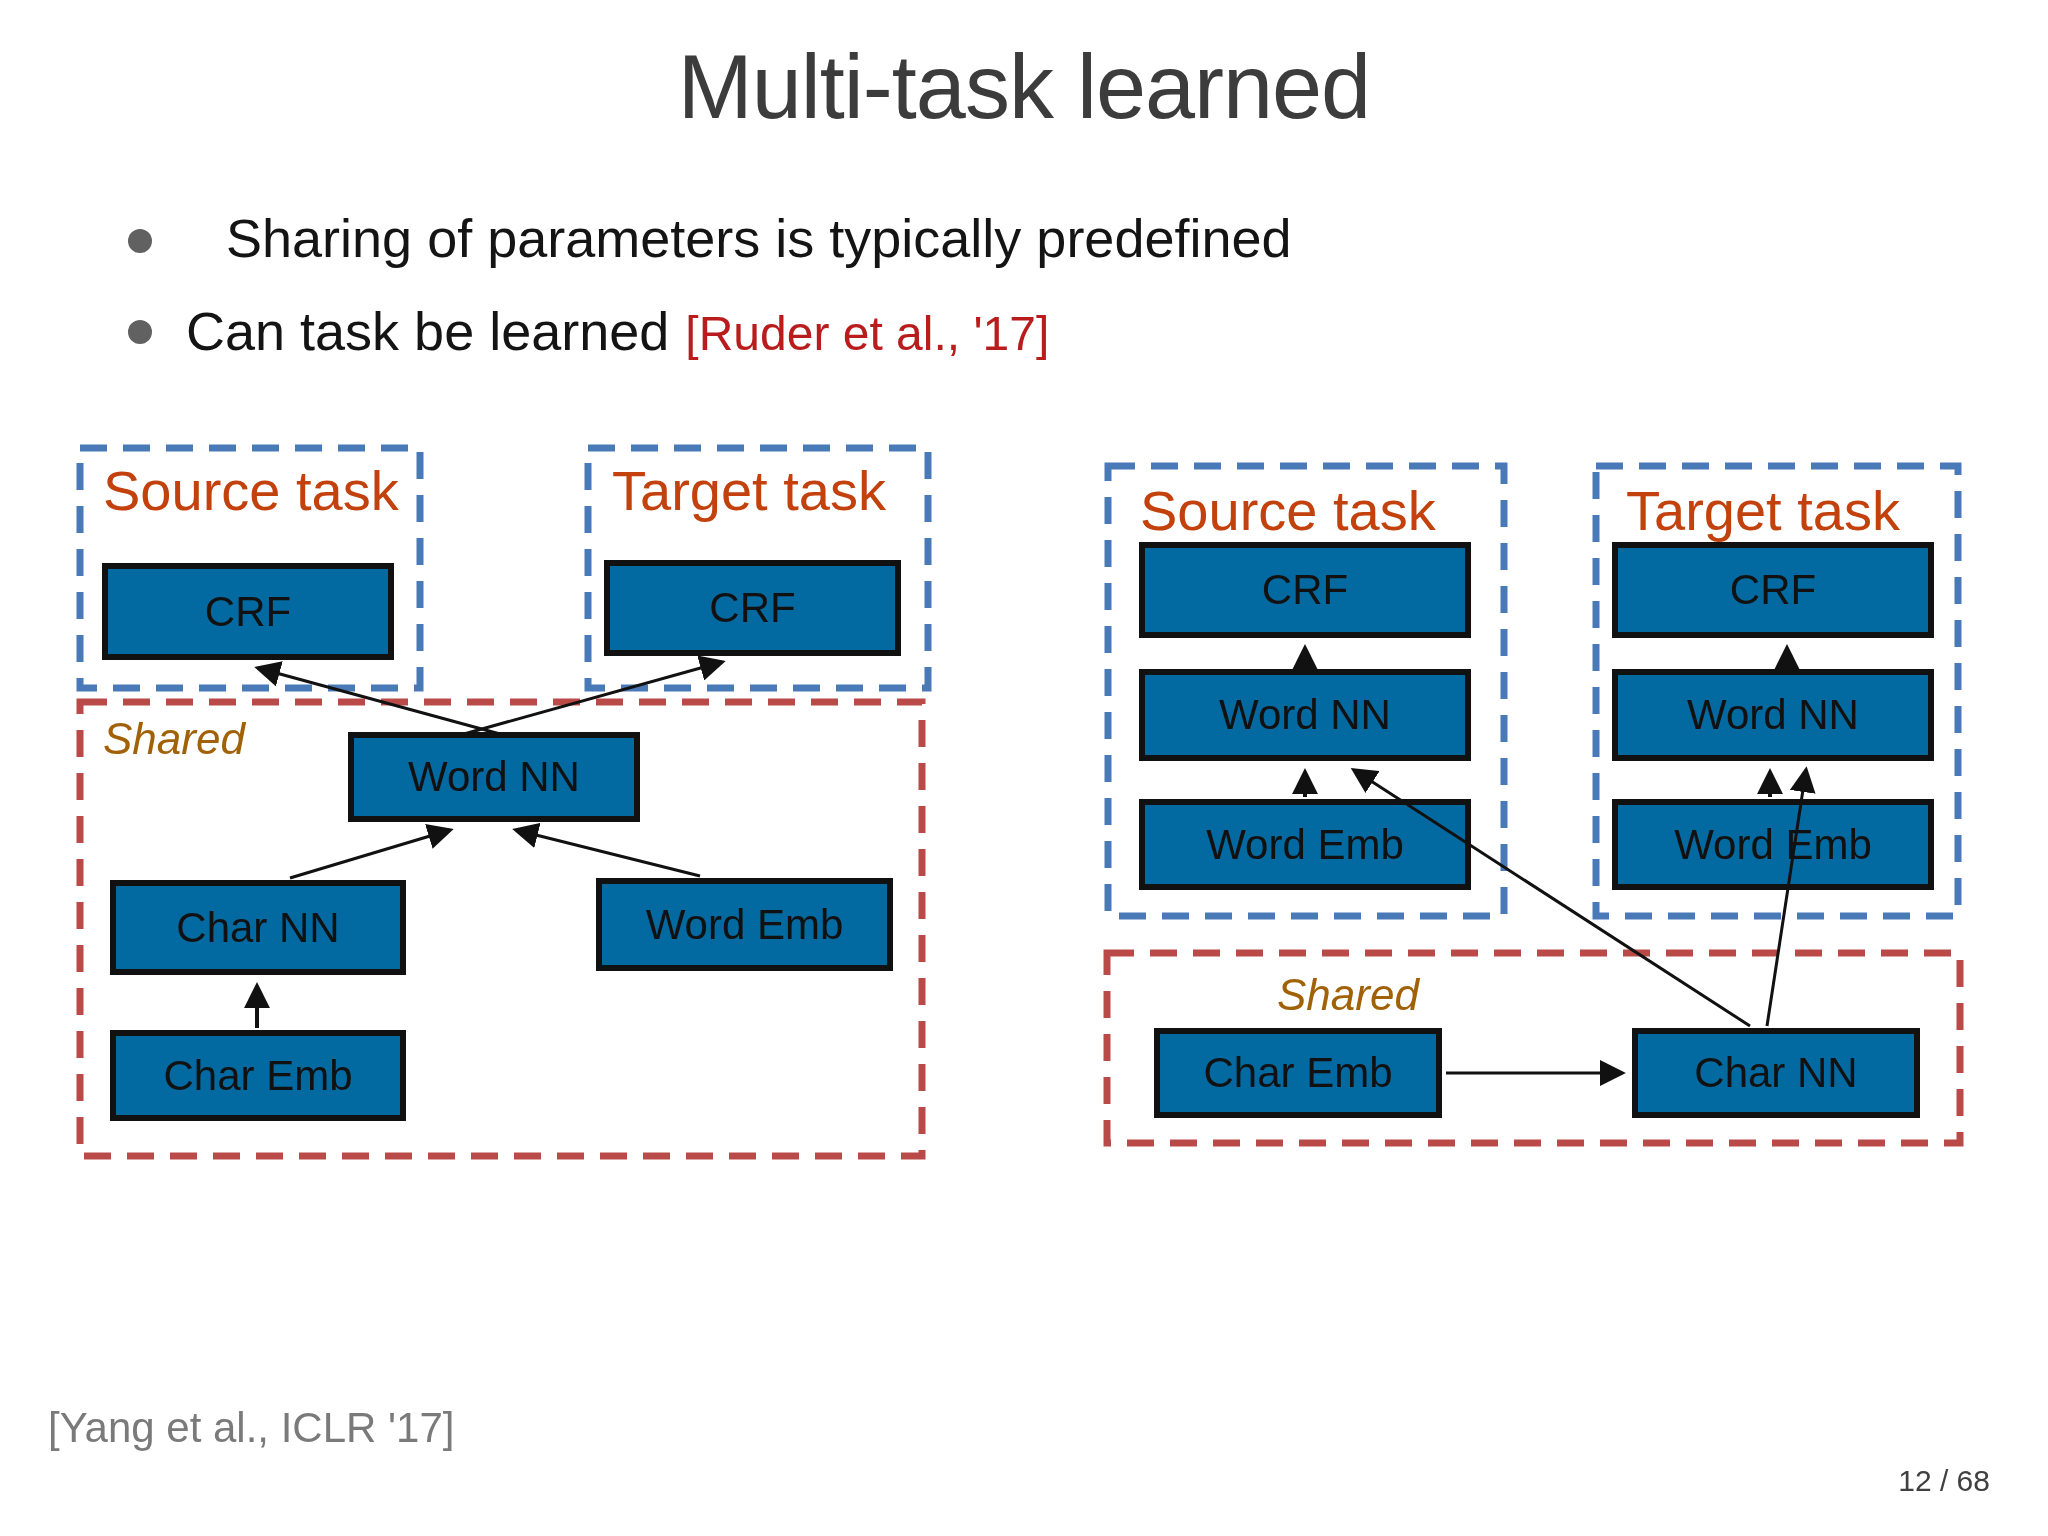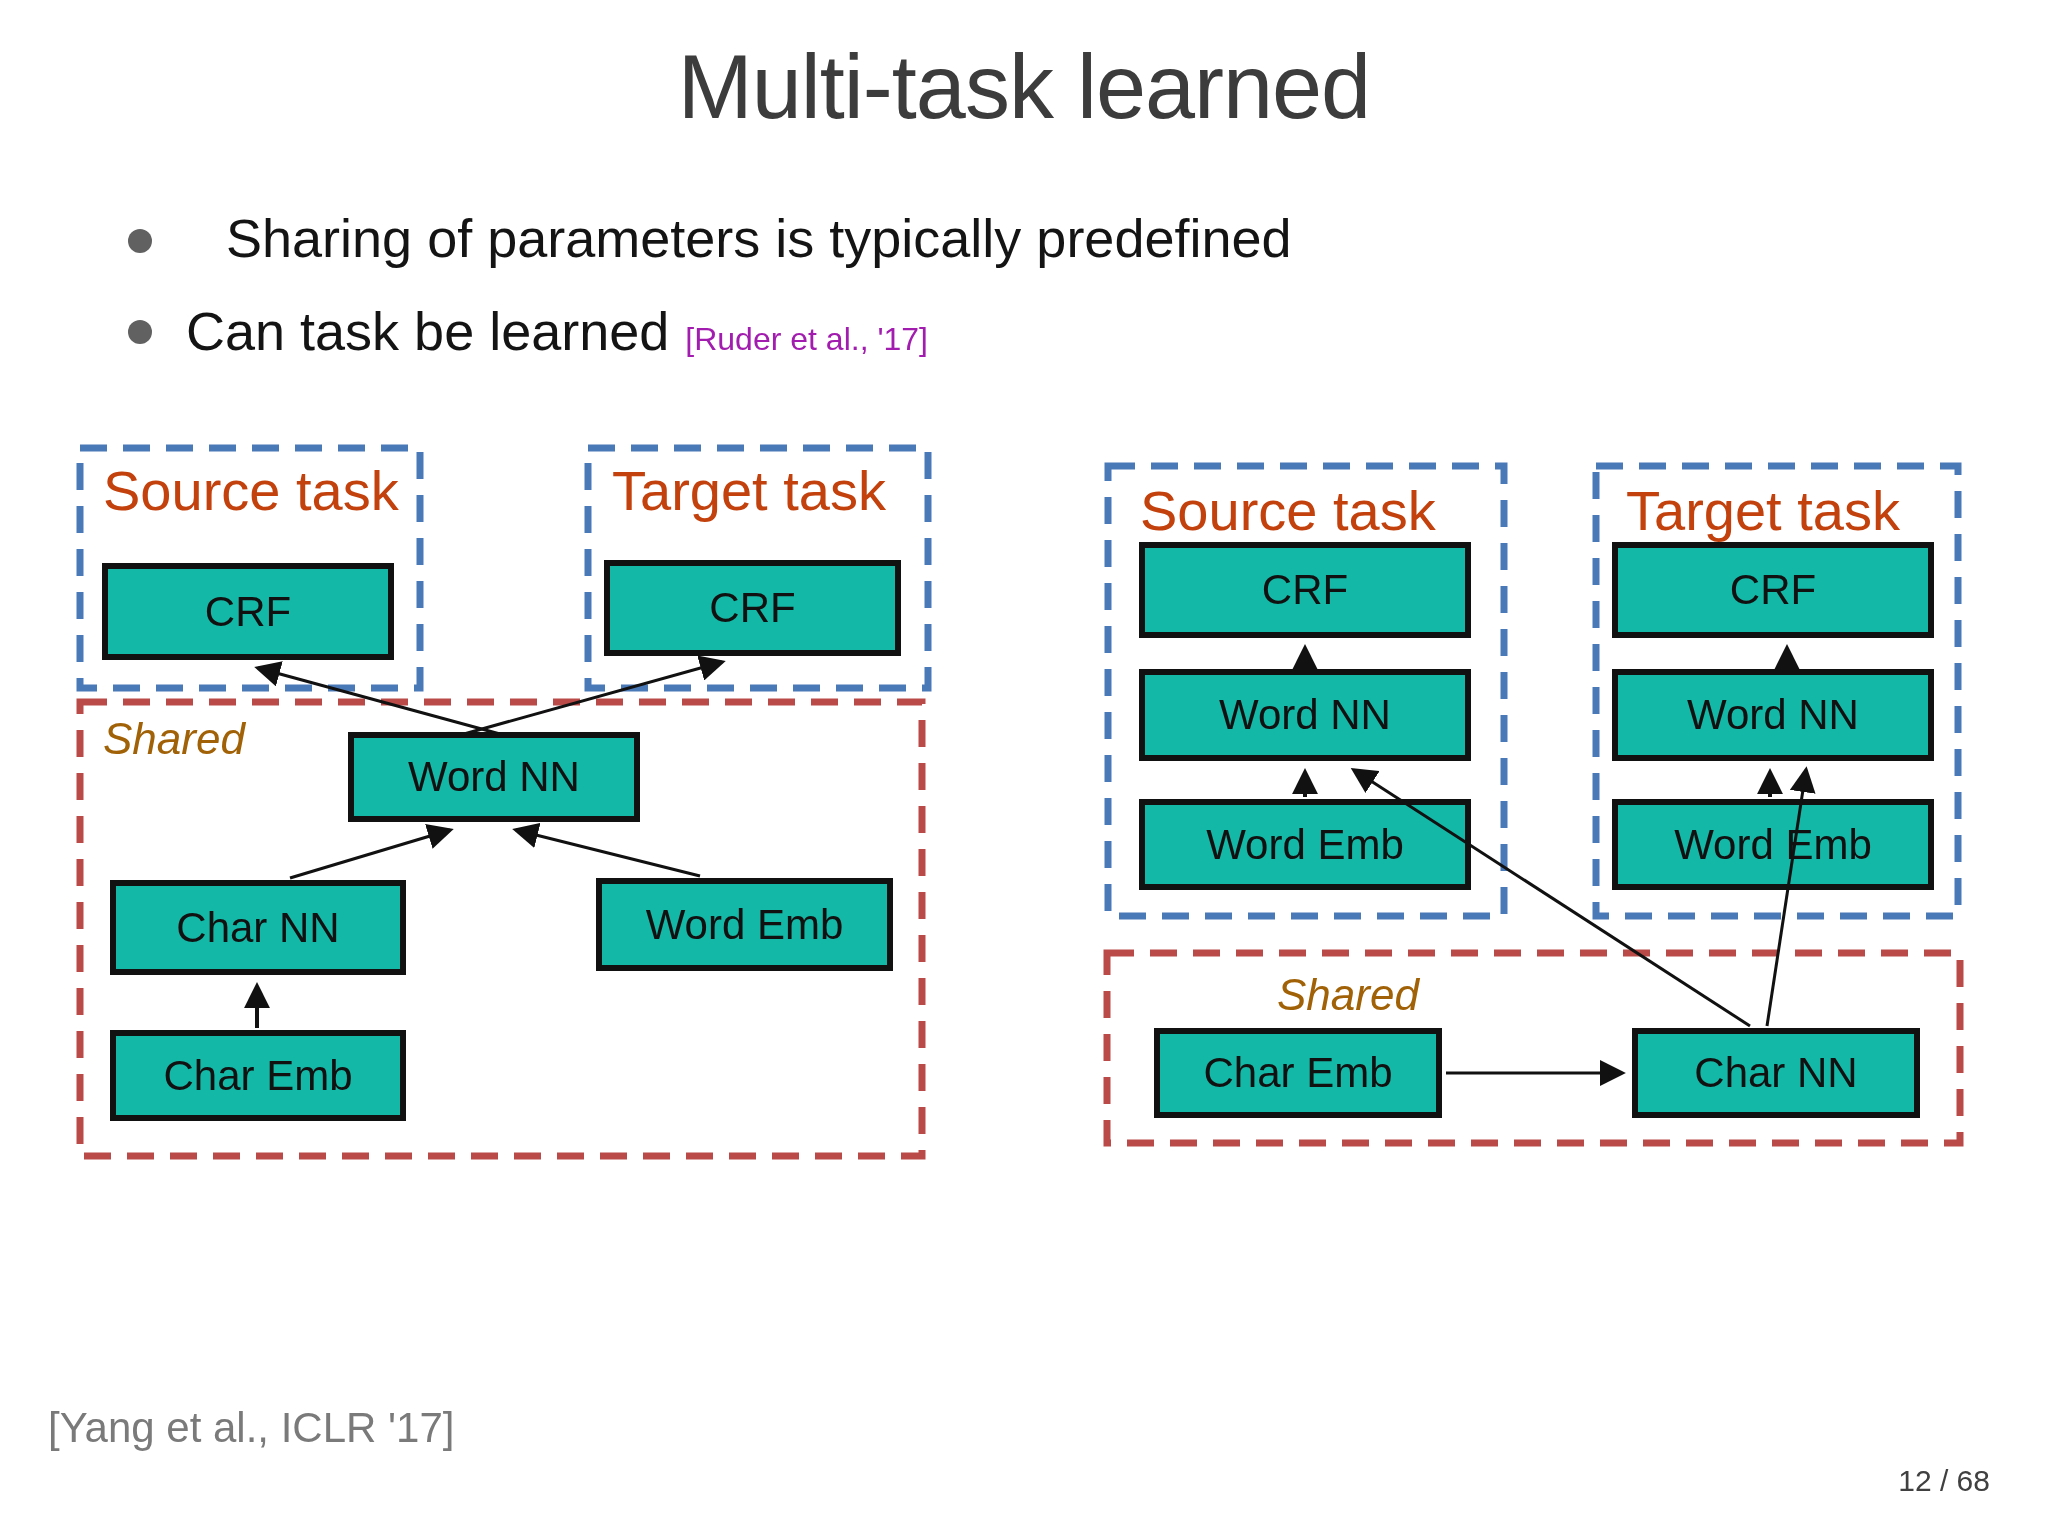--- a/index.html
+++ b/index.html
@@ -24,31 +24,31 @@
   .bullet-dot{
     width:24px;height:24px;border-radius:50%;
     background:#616161;flex:0 0 auto;
   }
   .bullet-text{
     margin-left:34px;
     font-size:54px;line-height:64px;color:#141414;
     white-space:nowrap;
   }
   .bullet-cite{
-    font-size:32px;color:#a21caf;margin-left:16px;
+    font-size:48px;color:#b91c1c;margin-left:16px;
   }
   .row1{top:206px;gap:40px;}
   .row2{top:299px;}
   .row1 .bullet-dot{margin-top:23px;}
   .row2 .bullet-dot{margin-top:21px;}
 
   
   .dbox{
     position:absolute;
-    background:#14b8a6;
+    background:#0369a1;
     border:6px solid #111111;
     display:flex;align-items:center;justify-content:center;
     font-size:42px;color:#111111;
     box-sizing:border-box;
     white-space:nowrap;
   }
   .tasklabel{
     position:absolute;
     font-size:56px;
     color:#c2410c;

